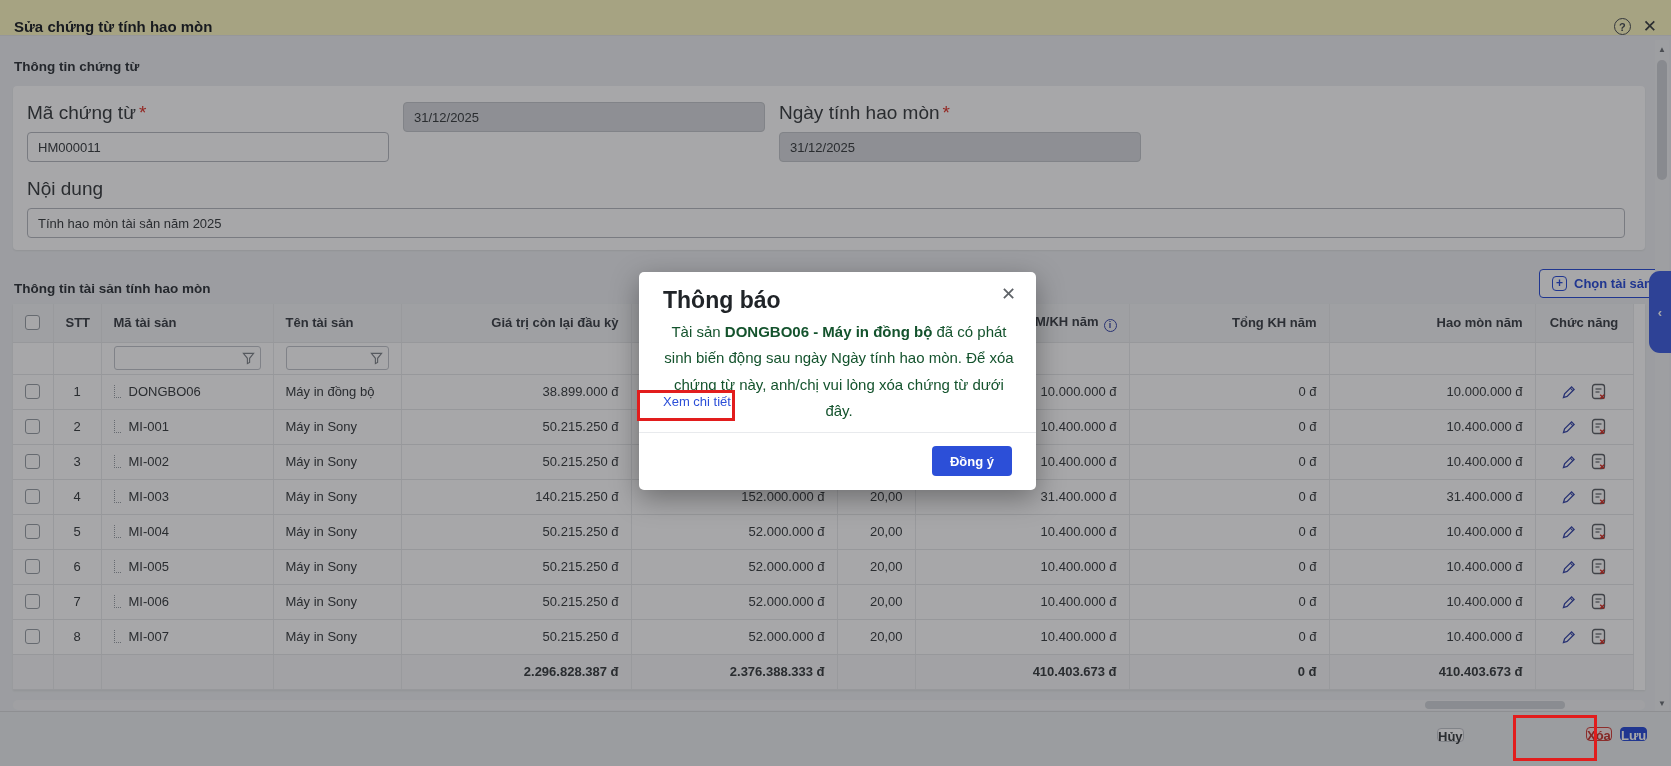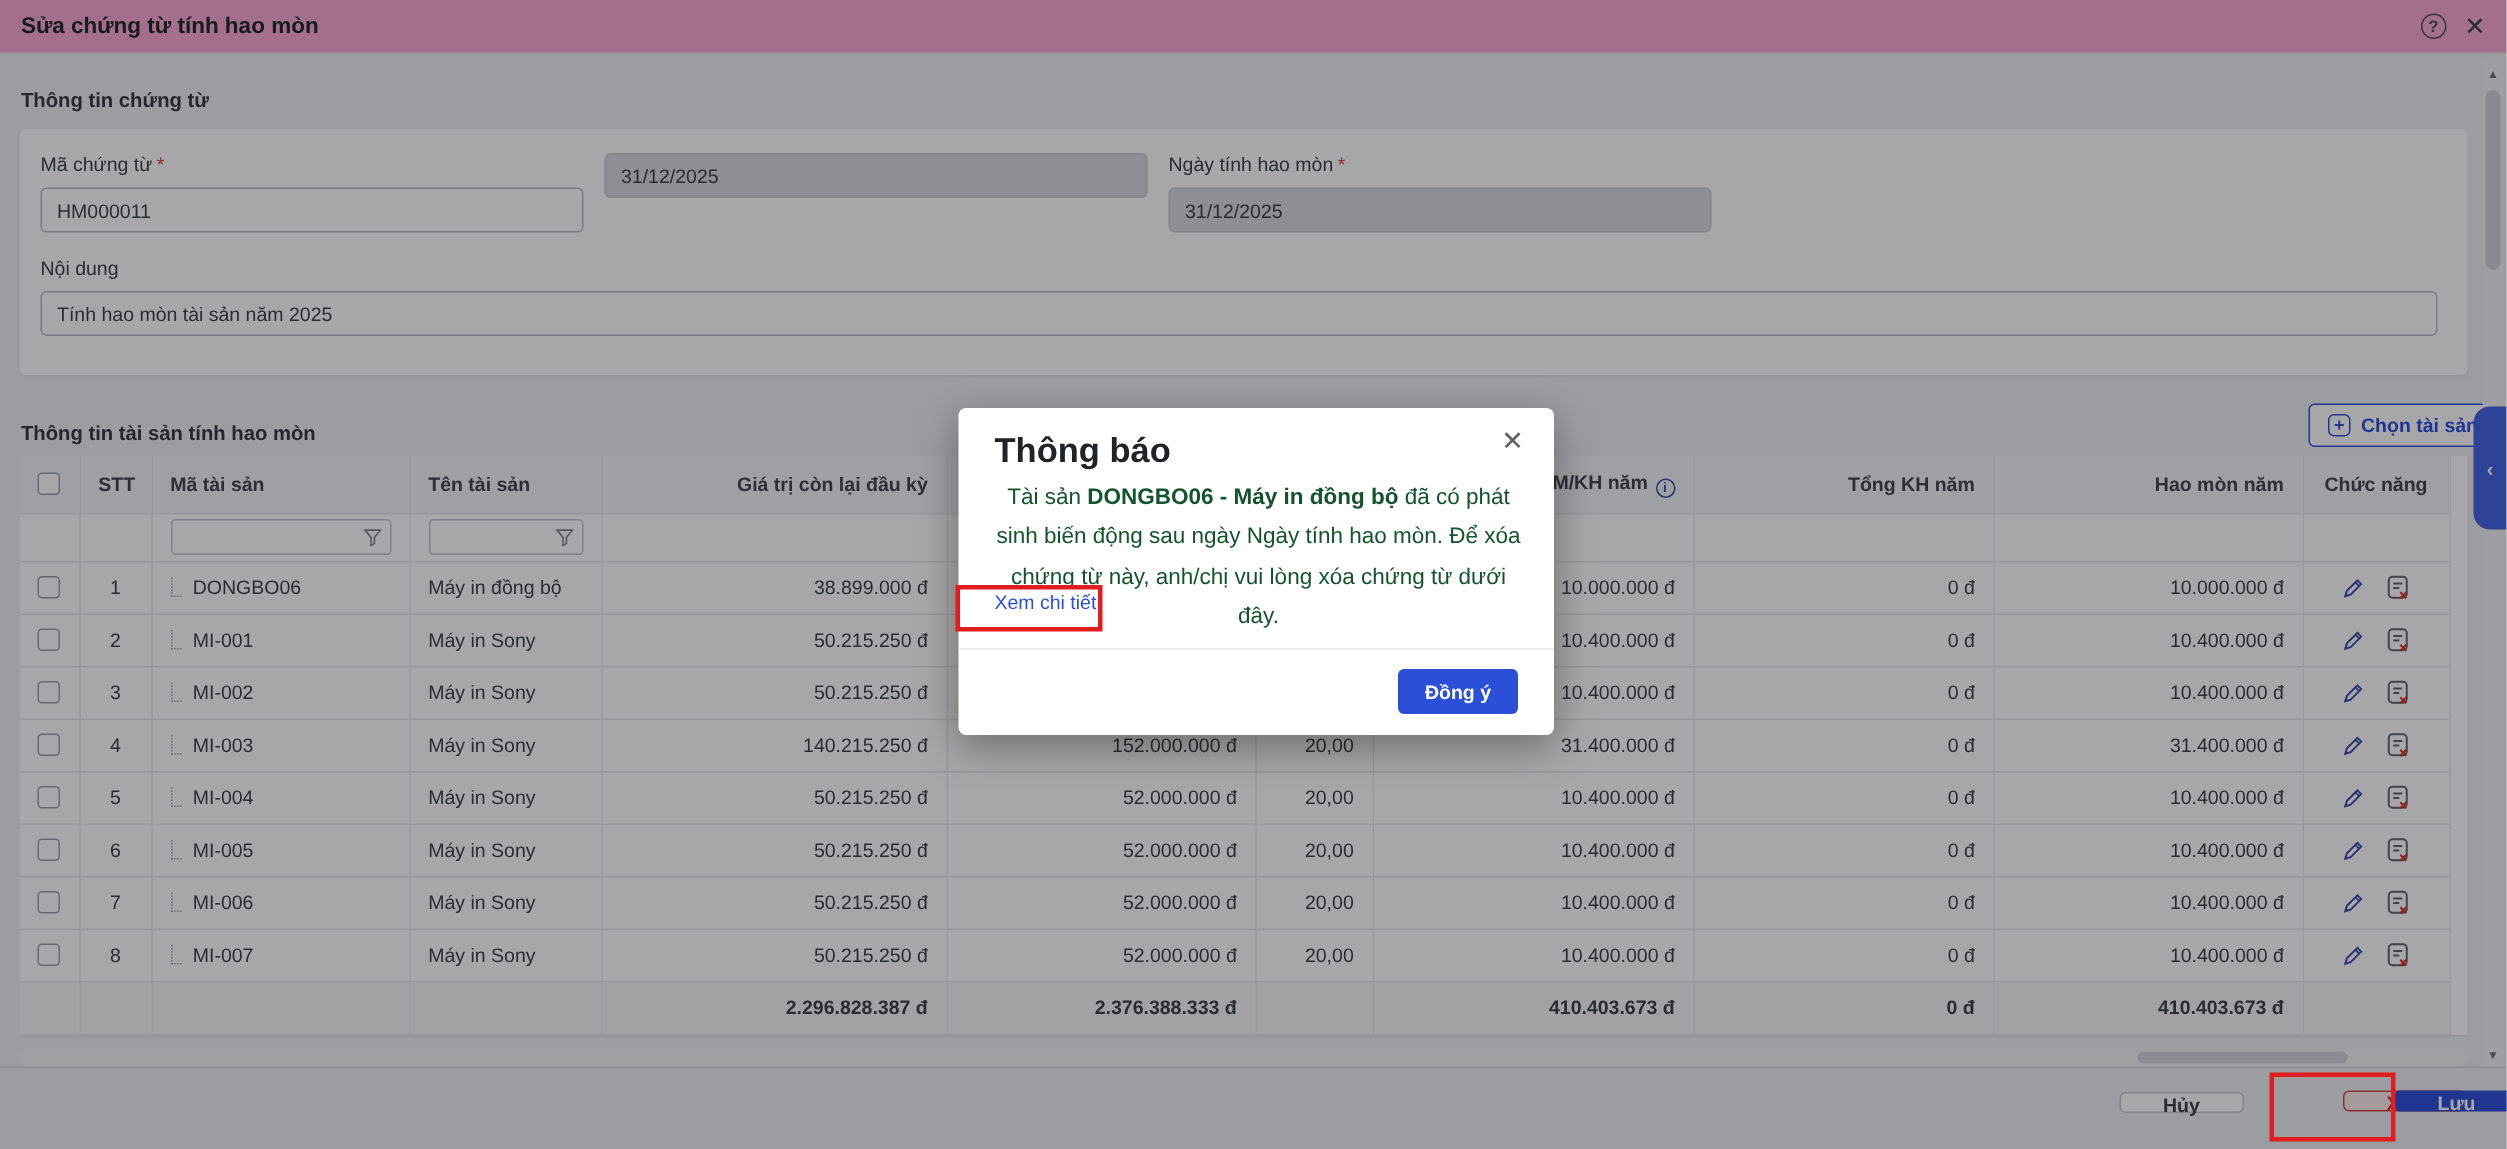--- a/index.html
+++ b/index.html
@@ -1,37 +1,37 @@
 <!DOCTYPE html>
 <html><head>
 <meta charset="utf-8">
 <style>
   * { box-sizing: border-box; margin: 0; padding: 0; }
   html, body { width: 1671px; height: 766px; overflow: hidden; }
   body { font-family: "Liberation Sans", "DejaVu Sans", sans-serif; position: relative; background: #eef0f2; }
 
   
-  .app-header { position: absolute; left: 0; top: 0; width: 1671px; height: 36px; background: #f9a8d4;
-    border-bottom: 1px solid #e4e6e8; display: flex; align-items: center; padding: 0 14px; z-index: 5; }
+  .app-header { position: absolute; left: 0; top: 0; width: 1671px; height: 36px; background: #fef9c3;
+    border-bottom: 1px solid #e4e6e8; display: flex; align-items: flex-end; padding: 0 14px; z-index: 5; }
   .app-title { font-size: 15px; font-weight: bold; color: #1f2328; }
   .header-icons { margin-left: auto; display: flex; align-items: center; gap: 12px; }
   .help-circle { width: 17px; height: 17px; border: 1.6px solid #4a4f54; border-radius: 50%;
     display: flex; align-items: center; justify-content: center; font-size: 11px; font-weight: bold; color: #4a4f54; cursor: pointer; }
   .x-icon { font-size: 17px; color: #3c4043; cursor: pointer; line-height: 1; }
 
   
   .body-bg { position: absolute; left: 0; top: 36px; width: 1671px; height: 675px; background: #eef0f2; }
   .section-label { position: absolute; font-size: 13.5px; font-weight: bold; color: #33383d; }
   .sec1 { left: 14px; top: 59px; }
   .sec2 { left: 14px; top: 281px; }
 
   .card1 { position: absolute; left: 13px; top: 86px; width: 1632px; height: 164px; background: #fff;
     border-radius: 4px; box-shadow: 0 1px 2px rgba(0,0,0,.07); padding: 16px 14px; }
   .fields-row { display: grid; grid-template-columns: 362px 362px 362px; column-gap: 14px; }
-  .field-label { font-size: 13px; color: #3c4043; margin-bottom: 8px; }
+  .field-label { font-size: 19px; color: #3c4043; margin-bottom: 8px; }
   .req { color: #e0382e; margin-left: 3px; }
   .tb-input { width: 100%; height: 30px; border: 1px solid #b7bbc1; border-radius: 4px; padding: 11px 10px;
     font-size: 13px; color: #3c4043; background: #fff; font-family: inherit; outline: none; }
   .tb-input:disabled { background: #d8dade; border-color: #c4c7cb; color: #3c4043; }
   .content-row { margin-top: 16px; }
   .content-row .tb-input { width: 1598px; }
 
   .select-assets-btn { position: absolute; left: 1539px; top: 269px; height: 29px; padding: 0 12px;
     background: #fff; border: 1px solid #2c4fd8; border-radius: 4px; color: #2c4fd8; font-size: 13px; font-weight: bold;
     display: flex; align-items: center; gap: 7px; cursor: pointer; font-family: inherit; }
@@ -71,21 +71,21 @@
     display: flex; align-items: center; justify-content: center; cursor: pointer; }
   .v-up { top: 2px; } .v-down { bottom: 2px; }
   .v-thumb { position: absolute; left: 2px; top: 20px; width: 10px; height: 120px; background: #cfd2d6; border-radius: 5px; }
   .side-tab { position: absolute; left: 1649px; top: 271px; width: 22px; height: 82px; background: #4262e1;
     border-radius: 11px 0 0 11px; display: flex; align-items: center; justify-content: center;
     color: #fff; font-size: 13px; font-weight: bold; cursor: pointer; z-index: 6; }
 
   
   .app-footer { position: absolute; left: 0; top: 711px; width: 1671px; height: 55px; background: #edeff1; border-top: 1px solid #d8dadc; }
   .btn { position: absolute; height: 14px; border-radius: 4px; font-size: 13px; font-weight: bold;
-    font-family: inherit; cursor: pointer; padding: 0 28px; }
+    font-family: inherit; cursor: pointer; padding: 0 0; margin-left: 24px; }
   .btn-cancel { left: 1413px; top: 728px; background: #fff; border: 1px solid #c3c7cc; color: #3c4043; }
   .btn-delete { left: 1562px; top: 727px; background: #fbe9e9; border: 1px solid #d5433c; color: #c93a34; }
   .btn-save   { left: 1596px; top: 727px; background: #2c4fd8; border: 1px solid #2c4fd8; color: #fff; }
 
   
   .dim-overlay { position: absolute; left: 0; top: 0; width: 1671px; height: 766px; background: rgba(10,12,16,.36); z-index: 50; }
   .modal { position: absolute; left: 639px; top: 272px; width: 397px; height: 218px; background: #fff;
     border-radius: 5px; box-shadow: 0 8px 28px rgba(0,0,0,.35); z-index: 60; }
   .modal-title { position: absolute; left: 24px; top: 15px; font-size: 23px; font-weight: bold; color: #202428; }
   .modal-close { position: absolute; right: 20px; top: 13px; font-size: 18px; color: #5f6368; cursor: pointer; line-height: 1; }

